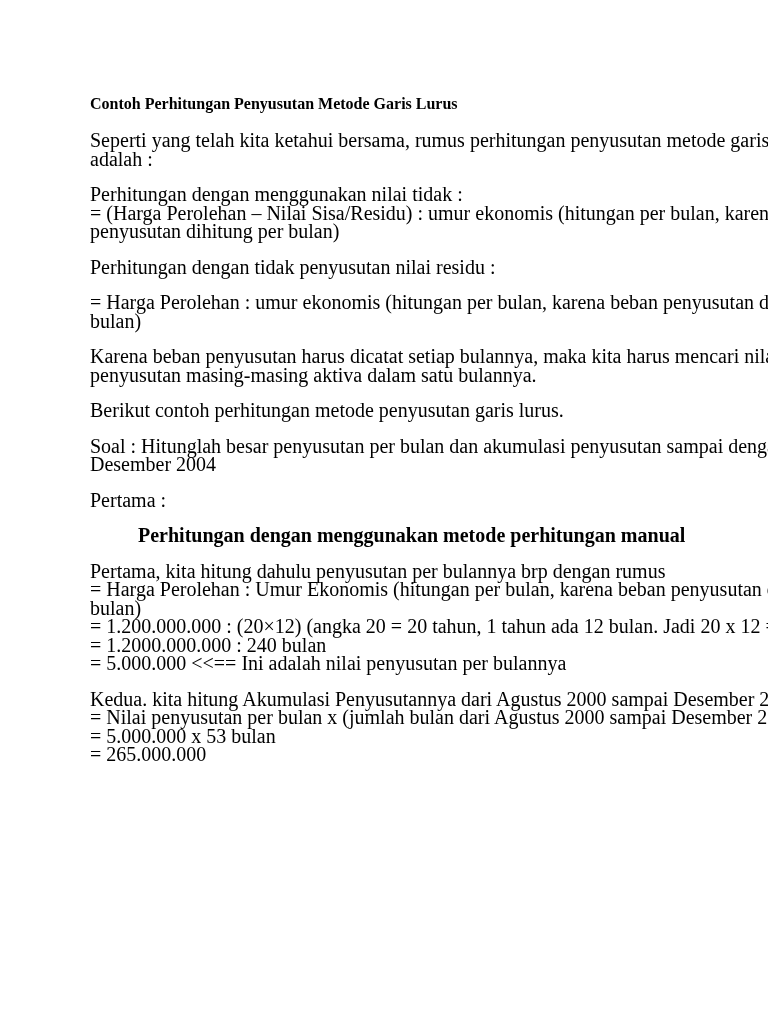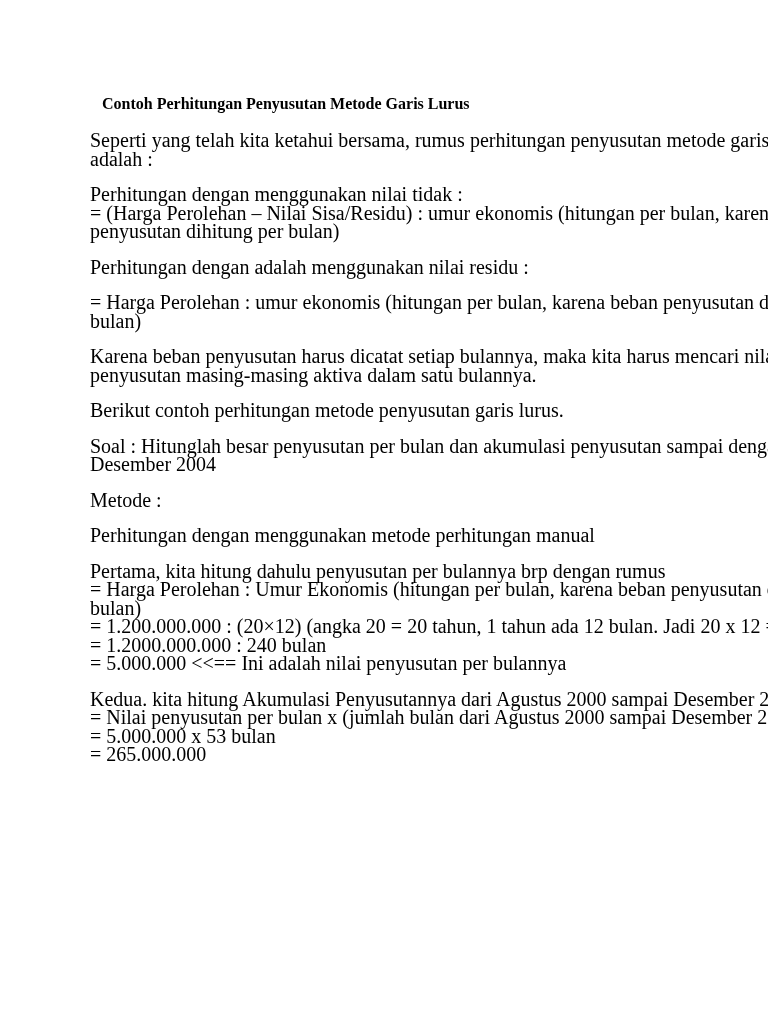--- a/index.html
+++ b/index.html
@@ -19,53 +19,54 @@
     background: #ffffff;
     font-family: "Liberation Serif", "DejaVu Serif", serif;
     color: #000000;
     box-sizing: border-box;
     padding: 94px 88px 0 90px;
   }
   .doc-title {
     font-size: 16px;
     line-height: 19px;
     font-weight: bold;
-    margin: 0 0 18px 12px;
+    margin: 0 0 18px 0;
     white-space: pre;
   }
   .para {
     font-size: 20px;
     line-height: 18.5px;
     margin: 0 0 17px 0;
     white-space: pre;
   }
   .para.bold {
-    font-weight: normal;
+    font-weight: bold;
+    margin-left: 48px;
   }
 </style>
 </head>
 <body>
 
 <div class="doc-page">
   <h1 class="doc-title">Contoh Perhitungan Penyusutan Metode Garis Lurus</h1>
 
   <p class="para">Seperti yang telah kita ketahui bersama, rumus perhitungan penyusutan metode garis lurus
 adalah :</p>
   <p class="para">Perhitungan dengan menggunakan nilai tidak :
 = (Harga Perolehan – Nilai Sisa/Residu) : umur ekonomis (hitungan per bulan, karena beban
 penyusutan dihitung per bulan)</p>
-  <p class="para">Perhitungan dengan adalah menggunakan nilai residu :</p>
+  <p class="para">Perhitungan dengan tidak penyusutan nilai residu :</p>
   <p class="para">= Harga Perolehan : umur ekonomis (hitungan per bulan, karena beban penyusutan dihitung per
 bulan)</p>
   <p class="para">Karena beban penyusutan harus dicatat setiap bulannya, maka kita harus mencari nilai
 penyusutan masing-masing aktiva dalam satu bulannya.</p>
   <p class="para">Berikut contoh perhitungan metode penyusutan garis lurus.</p>
   <p class="para">Soal : Hitunglah besar penyusutan per bulan dan akumulasi penyusutan sampai dengan bulan
 Desember 2004</p>
-  <p class="para">Metode :</p>
+  <p class="para">Pertama :</p>
 
   <p class="para bold">Perhitungan dengan menggunakan metode perhitungan manual</p>
 
   <p class="para">Pertama, kita hitung dahulu penyusutan per bulannya brp dengan rumus
 = Harga Perolehan : Umur Ekonomis (hitungan per bulan, karena beban penyusutan dihitung per
 bulan)
 = 1.200.000.000 : (20×12) (angka 20 = 20 tahun, 1 tahun ada 12 bulan. Jadi 20 x 12 = 240 bulan)
 = 1.2000.000.000 : 240 bulan
 = 5.000.000 &lt;&lt;== Ini adalah nilai penyusutan per bulannya</p>
   <p class="para">Kedua. kita hitung Akumulasi Penyusutannya dari Agustus 2000 sampai Desember 2004

